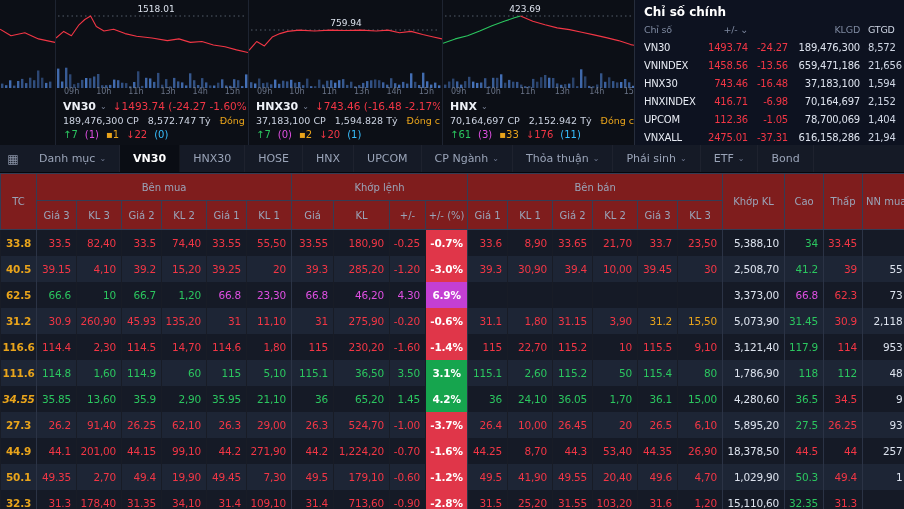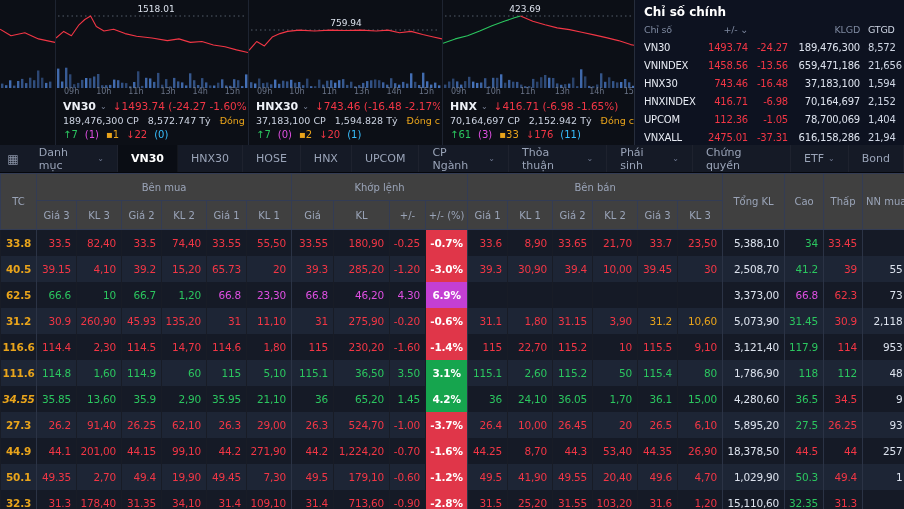--- a/index.html
+++ b/index.html
@@ -40,21 +40,21 @@
   .tabbar{height:27px;background:#151a26;display:flex;align-items:stretch;border-bottom:1px solid #05070c;}
   .menu-icon{width:26px;display:flex;align-items:center;justify-content:center;color:#8a93a6;font-size:12px;cursor:pointer;}
   .tabs{display:flex;}
   .tab{display:flex;align-items:center;gap:4px;padding:0 13px;font-size:11px;color:#9aa4b8;
        border-right:1px solid rgba(255,255,255,0.04);cursor:pointer;}
   .tab.active{background:#0a0d14;color:#ffffff;font-weight:bold;}
   .tcaret{font-size:8px;color:#6f7890;}
   
   .board{width:904px;overflow:hidden;background:#10141f;}
   table{border-collapse:collapse;table-layout:fixed;width:922px;}
-  thead th{background:#404040;color:#9aa4b8;font-weight:normal;font-size:10px;
+  thead th{background:#7f1d1d;color:#9aa4b8;font-weight:normal;font-size:10px;
            border:1px solid #333c54;overflow:hidden;white-space:nowrap;}
   tr.group-row th{height:24px;}
   tr.sub-row th{height:26px;}
   th.nn-h{text-align:left;padding-left:3px;}
   tbody td{height:26px;font-size:10.5px;text-align:right;padding:0 5px 0 0;overflow:hidden;
            white-space:nowrap;letter-spacing:-0.2px;border-left:1px solid rgba(255,255,255,0.035);}
   tbody td:nth-child(2),tbody td:nth-child(8),tbody td:nth-child(12),
   tbody td:nth-child(18),tbody td:nth-child(19),tbody td:nth-child(20),tbody td:nth-child(21)
     {border-left:1px solid #2b3345;}
   tr.odd{background:#151a26;}
@@ -322,21 +322,20 @@
           <span>13h</span>
           <span>14h</span>
           <span>15h</span>
         </div>
         <div class="stats">
           <div class="s1">
             <span style="display:flex;align-items:center;cursor:pointer">
               <span class="cname">HNX</span>
               <span class="caret">⌄</span>
             </span>
-            <span class="red chg">↓416.71 (-6.98 -1.65%)</span>
           </div>
           <div class="s2">
             <span>70,164,697 CP</span>
             <span>2,152.942 Tỷ</span>
             <span class="amb">Đóng cửa</span>
           </div>
           <div class="s3">
             <span class="grn">↑61</span>
             <span class="pur">(3)</span>
             <span class="amb">▪33</span>
@@ -428,23 +427,20 @@
         <span>CP Ngành</span>
         <span class="tcaret">⌄</span>
       </div>
       <div class="tab">
         <span>Thỏa thuận</span>
         <span class="tcaret">⌄</span>
       </div>
       <div class="tab">
         <span>Phái sinh</span>
         <span class="tcaret">⌄</span>
-      </div>
-      <div class="tab">
-        <span>Chứng quyền</span>
       </div>
       <div class="tab">
         <span>ETF</span>
         <span class="tcaret">⌄</span>
       </div>
       <div class="tab">
         <span>Bond</span>
       </div>
     </div>
 </div>
@@ -473,21 +469,21 @@
         <col style="width:39px">
         <col style="width:39px">
         <col style="width:60px">
     </colgroup>
     <thead>
       <tr class="group-row">
         <th rowspan="2">TC</th>
         <th colspan="6">Bên mua</th>
         <th colspan="4">Khớp lệnh</th>
         <th colspan="6">Bên bán</th>
-        <th rowspan="2">Tổng KL</th>
+        <th rowspan="2">Khớp KL</th>
         <th rowspan="2">Cao</th>
         <th rowspan="2">Thấp</th>
         <th rowspan="2" class="nn-h">NN mua</th>
       </tr>
       <tr class="sub-row">
           <th>Giá 3</th>
           <th>KL 3</th>
           <th>Giá 2</th>
           <th>KL 2</th>
           <th>Giá 1</th>
@@ -527,21 +523,21 @@
           <td style="color: rgb(43, 198, 95);">34</td>
           <td style="color: rgb(242, 54, 69);">33.45</td>
           <td class="nn" style="color: rgb(221, 227, 238);"></td>
         </tr>
         <tr class="even">
           <td class="tc" style="color: rgb(233, 164, 27);">40.5</td>
           <td style="color: rgb(242, 54, 69);">39.15</td>
           <td style="color: rgb(242, 54, 69);">4,10</td>
           <td style="color: rgb(242, 54, 69);">39.2</td>
           <td style="color: rgb(242, 54, 69);">15,20</td>
-          <td style="color: rgb(242, 54, 69);">65.73</td>
+          <td style="color: rgb(242, 54, 69);">39.25</td>
           <td style="color: rgb(242, 54, 69);">20</td>
           <td style="color: rgb(242, 54, 69);">39.3</td>
           <td style="color: rgb(242, 54, 69);">285,20</td>
           <td style="color: rgb(242, 54, 69);">-1.20</td>
           <td class="pct chip-r">-3.0%</td>
           <td style="color: rgb(242, 54, 69);">39.3</td>
           <td style="color: rgb(242, 54, 69);">30,90</td>
           <td style="color: rgb(242, 54, 69);">39.4</td>
           <td style="color: rgb(242, 54, 69);">10,00</td>
           <td style="color: rgb(242, 54, 69);">39.45</td>
@@ -584,21 +580,21 @@
           <td style="color: rgb(242, 54, 69);">11,10</td>
           <td style="color: rgb(242, 54, 69);">31</td>
           <td style="color: rgb(242, 54, 69);">275,90</td>
           <td style="color: rgb(242, 54, 69);">-0.20</td>
           <td class="pct chip-r">-0.6%</td>
           <td style="color: rgb(242, 54, 69);">31.1</td>
           <td style="color: rgb(242, 54, 69);">1,80</td>
           <td style="color: rgb(242, 54, 69);">31.15</td>
           <td style="color: rgb(242, 54, 69);">3,90</td>
           <td style="color: rgb(233, 164, 27);">31.2</td>
-          <td style="color: rgb(233, 164, 27);">10,60</td>
+          <td style="color: rgb(233, 164, 27);">15,50</td>
           <td style="color: rgb(221, 227, 238);">5,073,90</td>
           <td style="color: rgb(43, 198, 95);">31.45</td>
           <td style="color: rgb(242, 54, 69);">30.9</td>
           <td class="nn" style="color: rgb(221, 227, 238);">2,118</td>
         </tr>
         <tr class="odd">
           <td class="tc" style="color: rgb(233, 164, 27);">116.6</td>
           <td style="color: rgb(242, 54, 69);">114.4</td>
           <td style="color: rgb(242, 54, 69);">2,30</td>
           <td style="color: rgb(242, 54, 69);">114.5</td>

